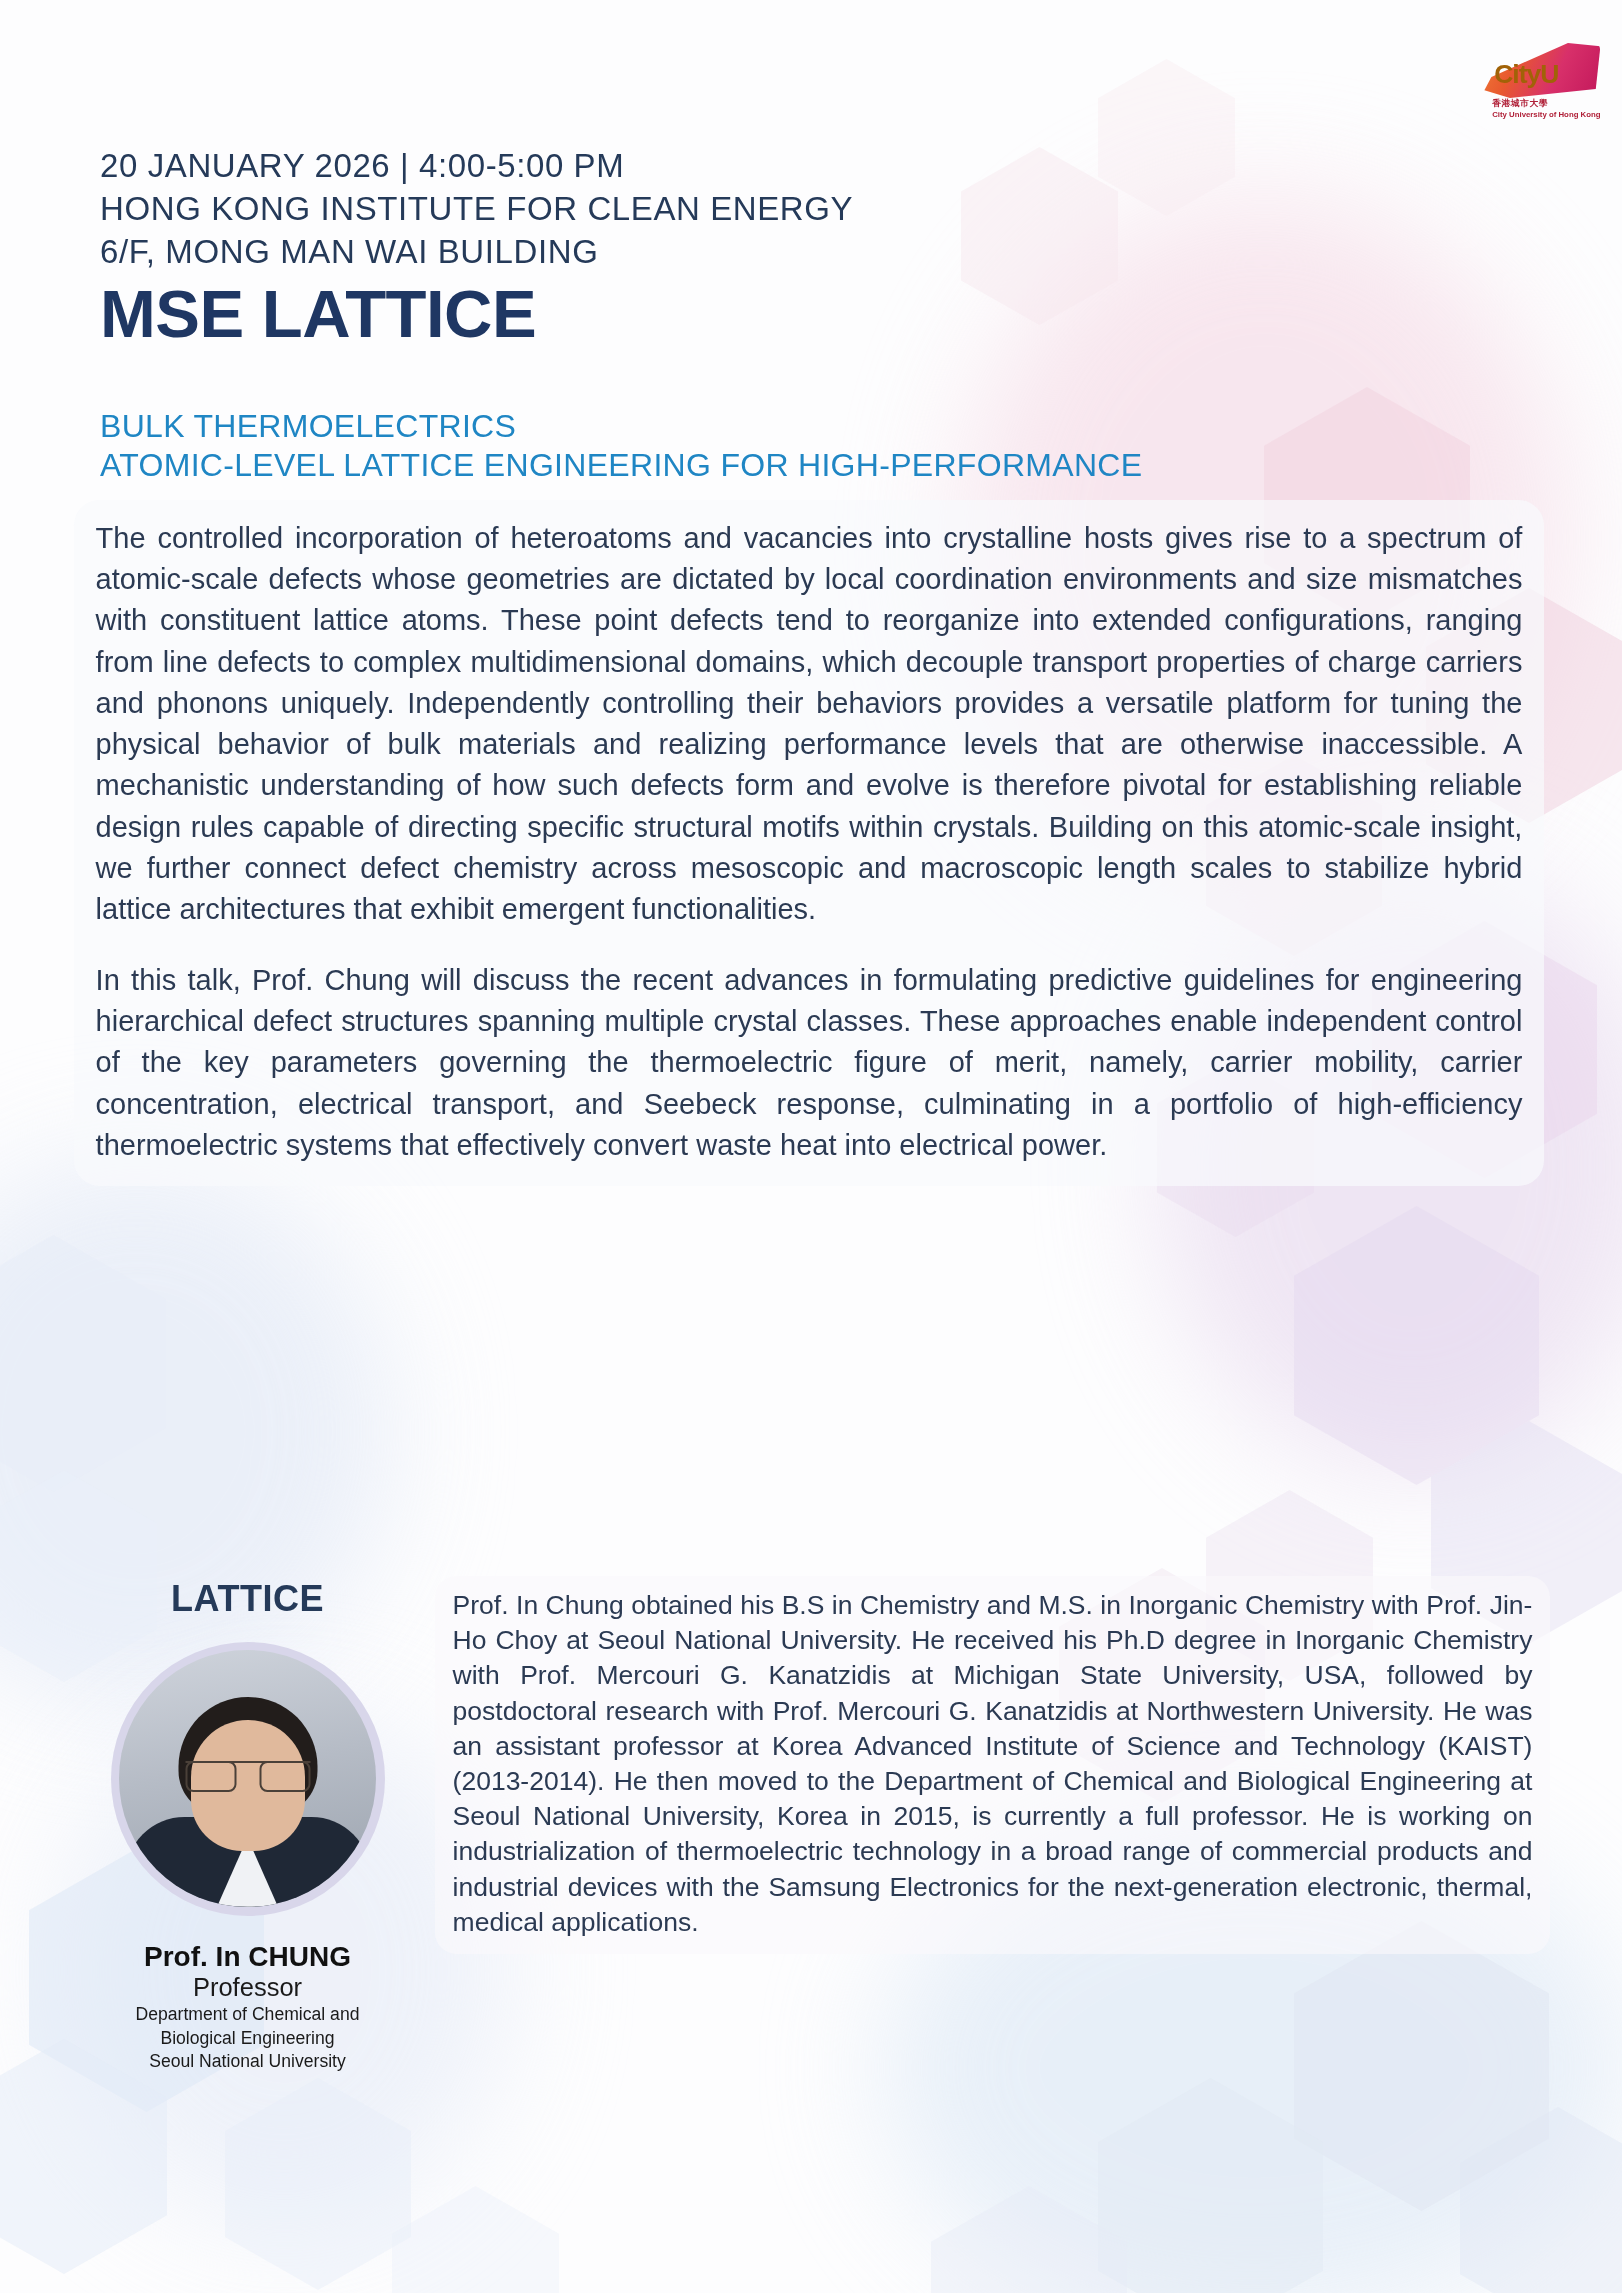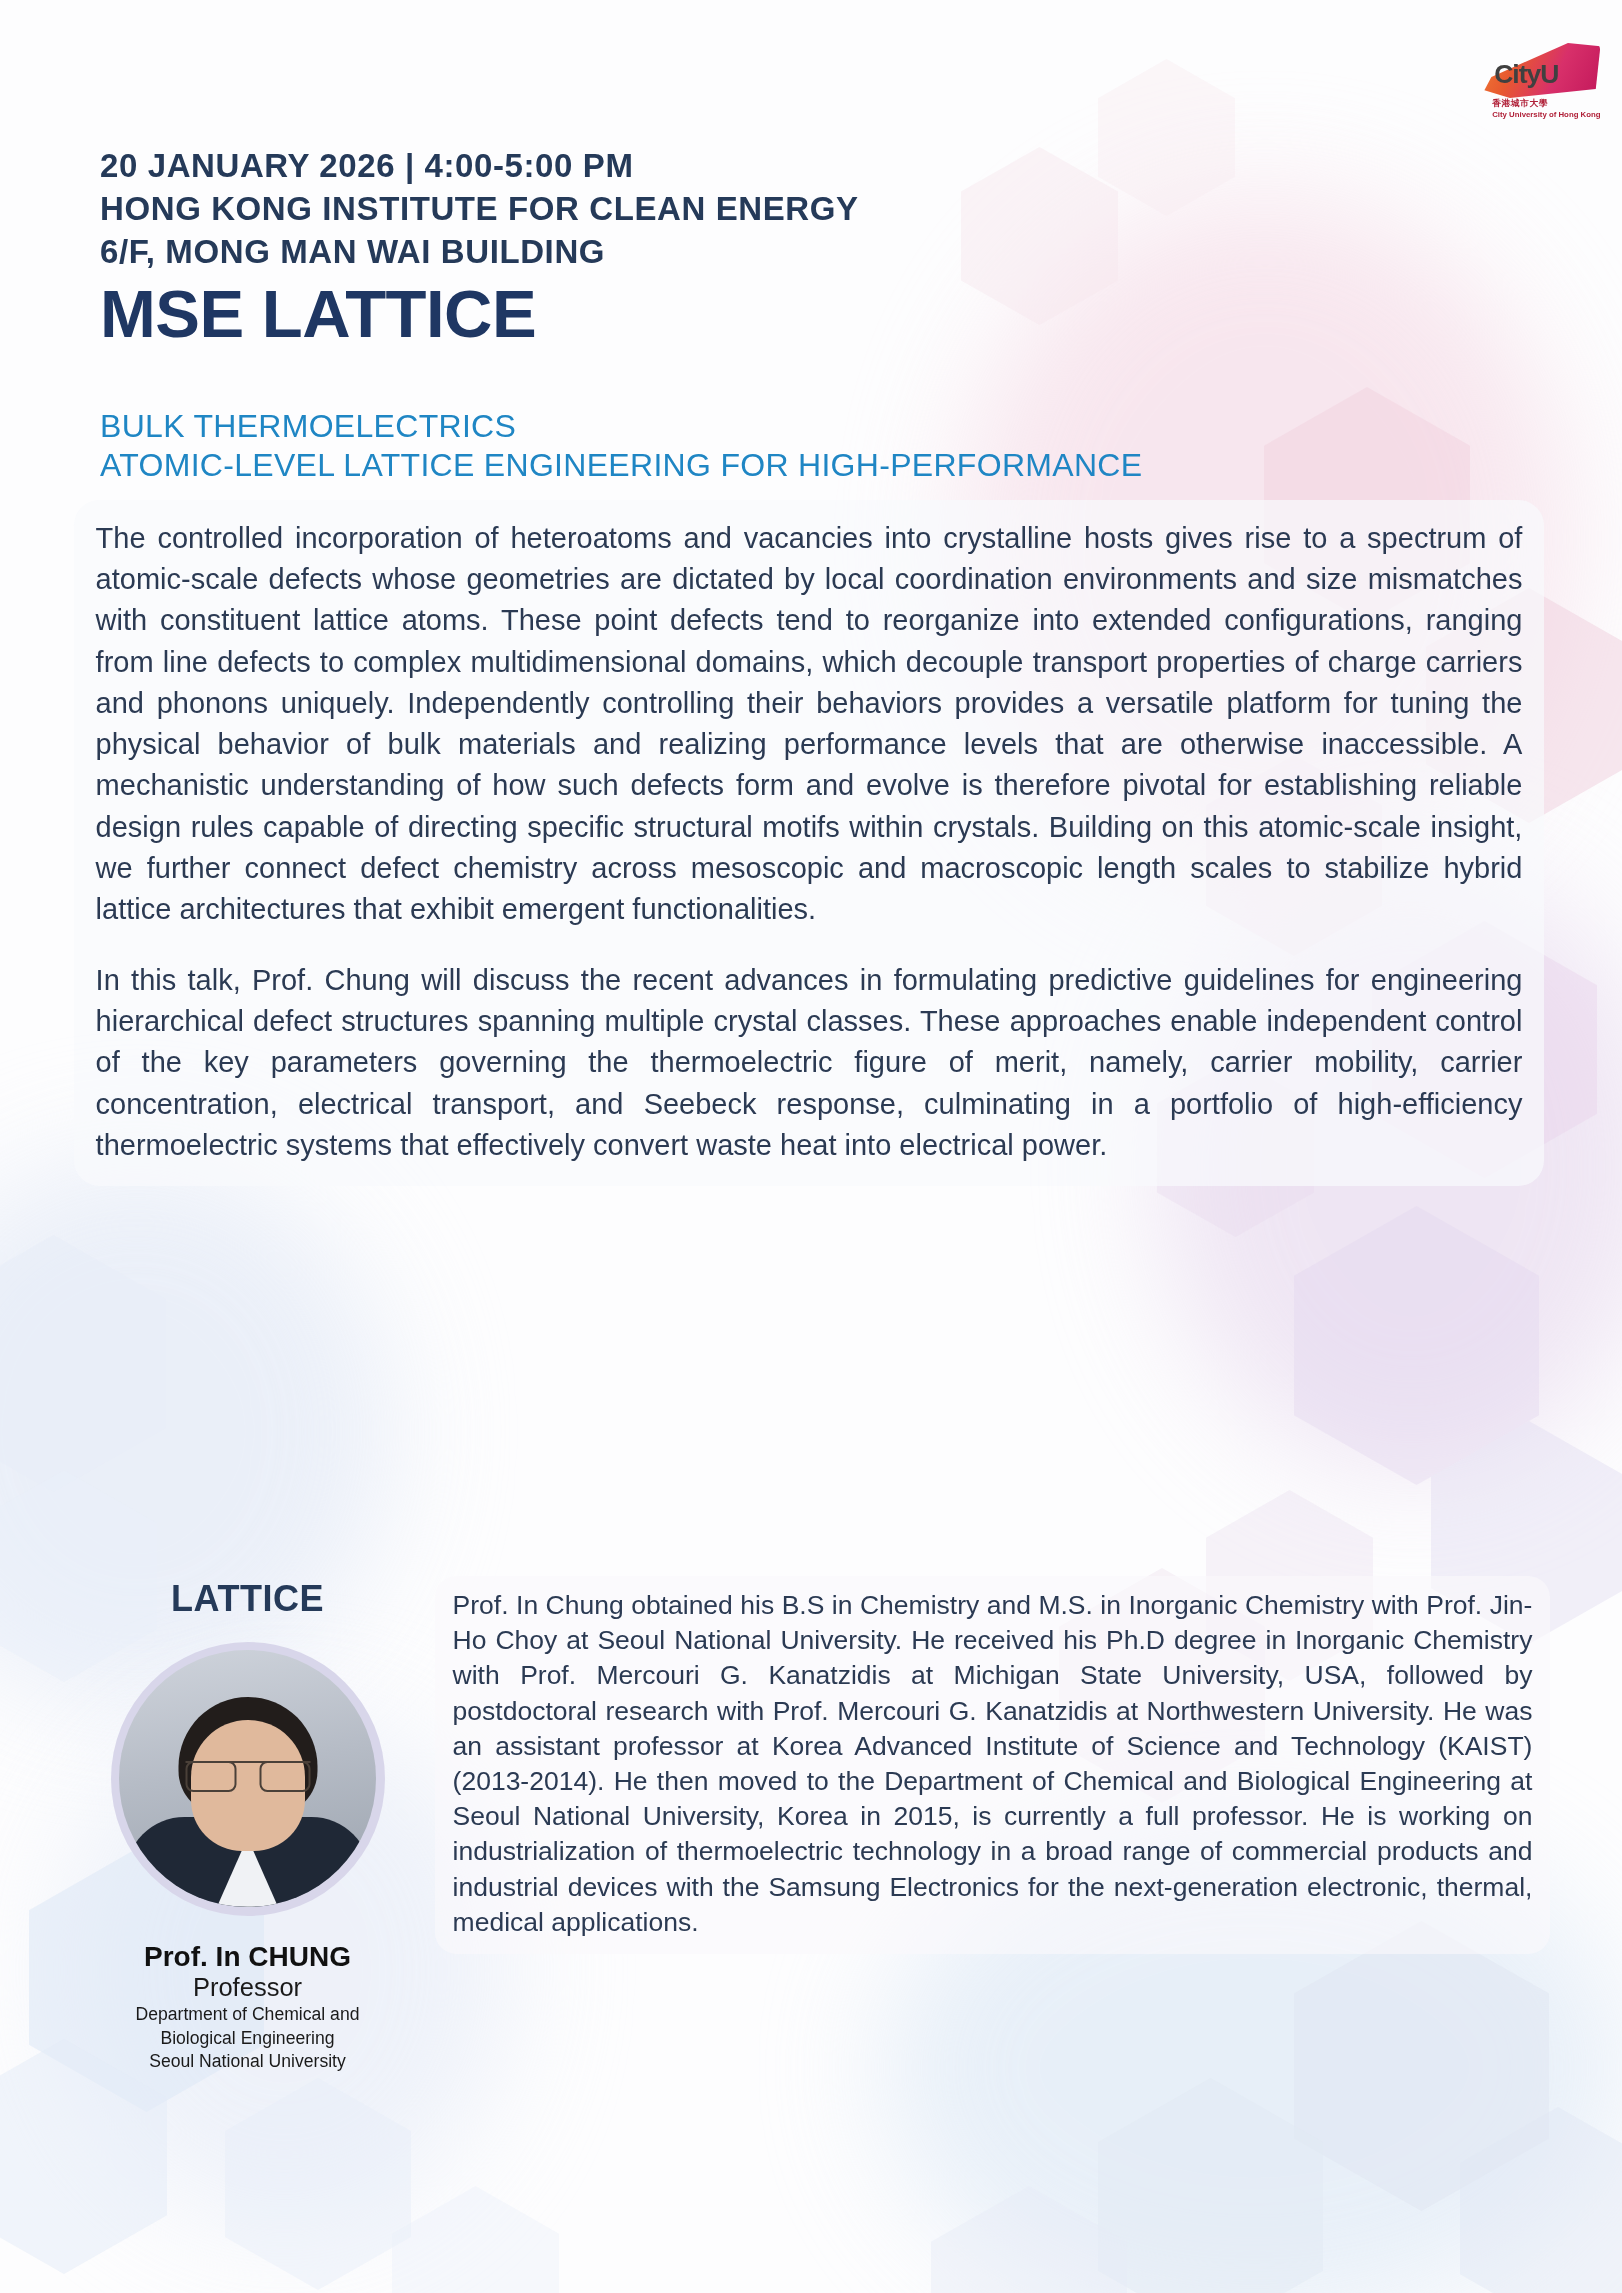--- a/index.html
+++ b/index.html
@@ -32,39 +32,39 @@
     position:relative; width:116px; height:61px;
   }
   .cityu-shape{
     position:absolute; left:0; top:5.9px; width:116px; height:55px;
     background:linear-gradient(115deg,#ef7d36 0%,#e8592f 28%,#d8306a 62%,#c2185b 100%);
     clip-path:polygon(6% 62%, 72% 0%, 100% 6%, 96% 84%, 22% 100%, 0% 86%);
     border-radius:5.9px;
   }
   .cityu-word{
     position:absolute; left:9.8px; top:21.6px;
-    font-size:26.5px; font-weight:bold; color:#404040; letter-spacing:-1px;
+    font-size:26.5px; font-weight:bold; color:#a16207; letter-spacing:-1px;
     font-family:"Liberation Sans", sans-serif;
   }
   .cityu-cn{
     position:absolute; left:7.8px; top:61px; white-space:nowrap;
     font-size:8.8px; color:#b02038; font-weight:bold; letter-spacing:0.5px;
   }
   .cityu-en{
     position:absolute; left:7.8px; top:73px; white-space:nowrap;
     font-size:7.8px; color:#b02038; font-weight:bold;text-align:right;
   }
   .dept-lines { padding-top:7.8px; }
   .dept-lines div {
     color:#b42133; font-size:19.6px; line-height:1.22; white-space:nowrap;
   }
 
   .header { position:absolute; left:100px; top:145px; width:1039px; }
   .hdr-line {
-    font-size:33px; font-weight:700; color:#253a59;
+    font-size:33px; font-weight:400; color:#253a59;
     letter-spacing:0.6px; line-height:1.30; white-space:nowrap;
   }
   .seminar-title {
     font-size:67px; font-weight:bold; color:#1f3763;
     letter-spacing:-0.5px; line-height:1.02; margin-top:5.9px;
   }
 
   .talk-title {
     position:absolute; left:100px; top:407px; width:1451px;
     font-size:32px; color:#1f86c4; letter-spacing:0.3px; line-height:1.22;

